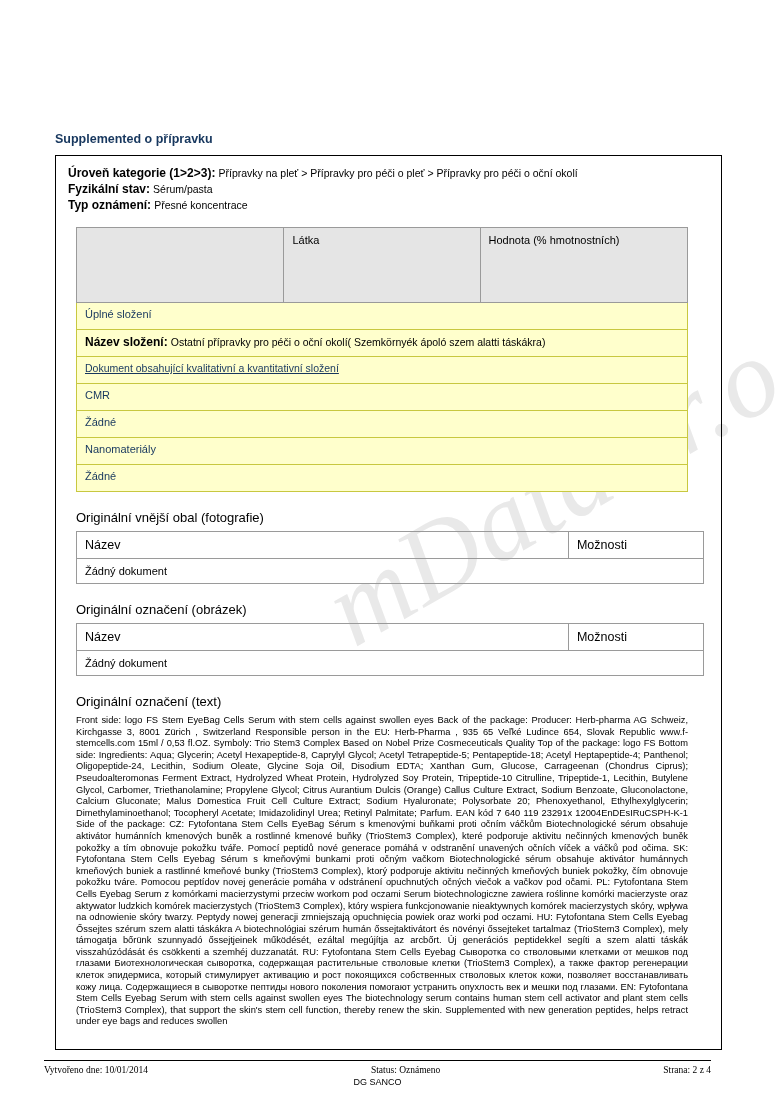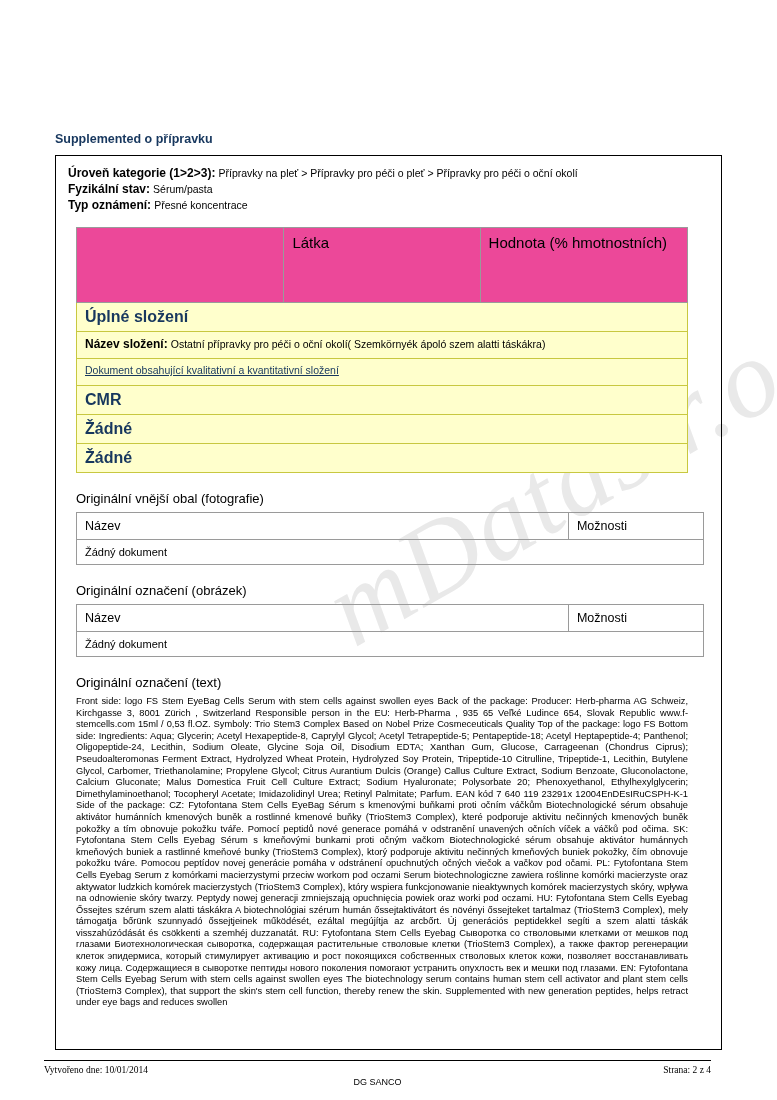--- a/index.html
+++ b/index.html
@@ -83,33 +83,33 @@
     table-layout: fixed;
   }
   .comp-table td {
     border: 1px solid #9a9a9a;
     vertical-align: top;
     padding: 6px 8px;
     font-size: 11px;
   }
   .comp-head td {
     height: 62px;
-    background: #ec4899;
-    font-size: 15px;
+    background: #e5e5e5;
+    font-size: 11px;
   }
   .yellow-row td {
     background: #ffffcc;
     border: 1px solid #c8c840;
     padding: 5px 8px;
     height: 16px;
   }
   .blue-text {
     color: #17375e;
-    font-weight: bold;
-    font-size: 16px;
+    font-weight: normal;
+    font-size: 11px;
   }
   .blue-link {
     color: #17375e;
     font-size: 10.5px;
     text-decoration: underline;
   }
   .name-row-label {
     font-weight: bold;
     font-size: 12px;
     color: #000;
@@ -231,20 +231,25 @@
               <span class="blue-text">CMR</span>
             </td>
           </tr>
           <tr class="yellow-row">
             <td colspan="3">
               <span class="blue-text">Žádné</span>
             </td>
           </tr>
           <tr class="yellow-row">
             <td colspan="3">
+              <span class="blue-text">Nanomateriály</span>
+            </td>
+          </tr>
+          <tr class="yellow-row">
+            <td colspan="3">
               <span class="blue-text">Žádné</span>
             </td>
           </tr>
         </tbody>
           </table>
 
         <div class="sub-head">Originální vnější obal (fotografie)</div>
         <table class="doc-table">
           <tbody>
               <tr>
@@ -272,19 +277,20 @@
 
         <div class="sub-head">Originální označení (text)</div>
         <div class="text-block">Front side: logo FS Stem EyeBag Cells Serum with stem cells against swollen eyes Back of the package: Producer: Herb-pharma AG Schweiz, Kirchgasse 3, 8001 Zürich , Switzerland Responsible person in the EU: Herb-Pharma , 935 65 Veľké Ludince 654, Slovak Republic www.f-stemcells.com 15ml / 0,53 fl.OZ. Symboly: Trio Stem3 Complex Based on Nobel Prize Cosmeceuticals Quality Top of the package: logo FS Bottom side: Ingredients: Aqua; Glycerin; Acetyl Hexapeptide-8, Caprylyl Glycol; Acetyl Tetrapeptide-5; Pentapeptide-18; Acetyl Heptapeptide-4; Panthenol; Oligopeptide-24, Lecithin, Sodium Oleate, Glycine Soja Oil, Disodium EDTA; Xanthan Gum, Glucose, Carrageenan (Chondrus Ciprus); Pseudoalteromonas Ferment Extract, Hydrolyzed Wheat Protein, Hydrolyzed Soy Protein, Tripeptide-10 Citrulline, Tripeptide-1, Lecithin, Butylene Glycol, Carbomer, Triethanolamine; Propylene Glycol; Citrus Aurantium Dulcis (Orange) Callus Culture Extract, Sodium Benzoate, Gluconolactone, Calcium Gluconate; Malus Domestica Fruit Cell Culture Extract; Sodium Hyaluronate; Polysorbate 20; Phenoxyethanol, Ethylhexylglycerin; Dimethylaminoethanol; Tocopheryl Acetate; Imidazolidinyl Urea; Retinyl Palmitate; Parfum. EAN kód 7 640 119 23291x 12004EnDEsIRuCSPH-K-1 Side of the package: CZ: Fytofontana Stem Cells EyeBag Sérum s kmenovými buňkami proti očním váčkům Biotechnologické sérum obsahuje aktivátor humánních kmenových buněk a rostlinné kmenové buňky (TrioStem3 Complex), které podporuje aktivitu nečinných kmenových buněk pokožky a tím obnovuje pokožku tváře. Pomocí peptidů nové generace pomáhá v odstranění unavených očních víček a váčků pod očima. SK: Fytofontana Stem Cells Eyebag Sérum s kmeňovými bunkami proti očným vačkom Biotechnologické sérum obsahuje aktivátor humánnych kmeňových buniek a rastlinné kmeňové bunky (TrioStem3 Complex), ktorý podporuje aktivitu nečinných kmeňových buniek pokožky, čím obnovuje pokožku tváre. Pomocou peptídov novej generácie pomáha v odstránení opuchnutých očných viečok a vačkov pod očami. PL: Fytofontana Stem Cells Eyebag Serum z komórkami macierzystymi przeciw workom pod oczami Serum biotechnologiczne zawiera roślinne komórki macierzyste oraz aktywator ludzkich komórek macierzystych (TrioStem3 Complex), który wspiera funkcjonowanie nieaktywnych komórek macierzystych skóry, wpływa na odnowienie skóry twarzy. Peptydy nowej generacji zmniejszają opuchnięcia powiek oraz worki pod oczami. HU: Fytofontana Stem Cells Eyebag Őssejtes szérum szem alatti táskákra A biotechnológiai szérum humán őssejtaktivátort és növényi őssejteket tartalmaz (TrioStem3 Complex), mely támogatja bőrünk szunnyadó őssejtjeinek működését, ezáltal megújítja az arcbőrt. Új generációs peptidekkel segíti a szem alatti táskák visszahúzódását és csökkenti a szemhéj duzzanatát. RU: Fytofontana Stem Cells Eyebag Сыворотка со стволовыми клетками от мешков под глазами Биотехнологическая сыворотка, содержащая растительные стволовые клетки (TrioStem3 Complex), а также фактор регенерации клеток эпидермиса, который стимулирует активацию и рост покоящихся собственных стволовых клеток кожи, позволяет восстанавливать кожу лица. Содержащиеся в сыворотке пептиды нового поколения помогают устранить опухлость век и мешки под глазами. EN: Fytofontana Stem Cells Eyebag Serum with stem cells against swollen eyes The biotechnology serum contains human stem cell activator and plant stem cells (TrioStem3 Complex), that support the skin's stem cell function, thereby renew the skin. Supplemented with new generation peptides, helps retract under eye bags and reduces swollen</div>
 
       </div>
     </div>
 
     <div class="footer">
       <div class="footer-row">
         <span class="footer-left">Vytvořeno dne: 10/01/2014</span>
+        <span class="footer-mid">Status: Oznámeno</span>
         <span class="footer-right">Strana: 2 z 4</span>
       </div>
       <div class="footer-center">DG SANCO</div>
     </div>
 
   </div>
 </div>
 
 </body></html>

